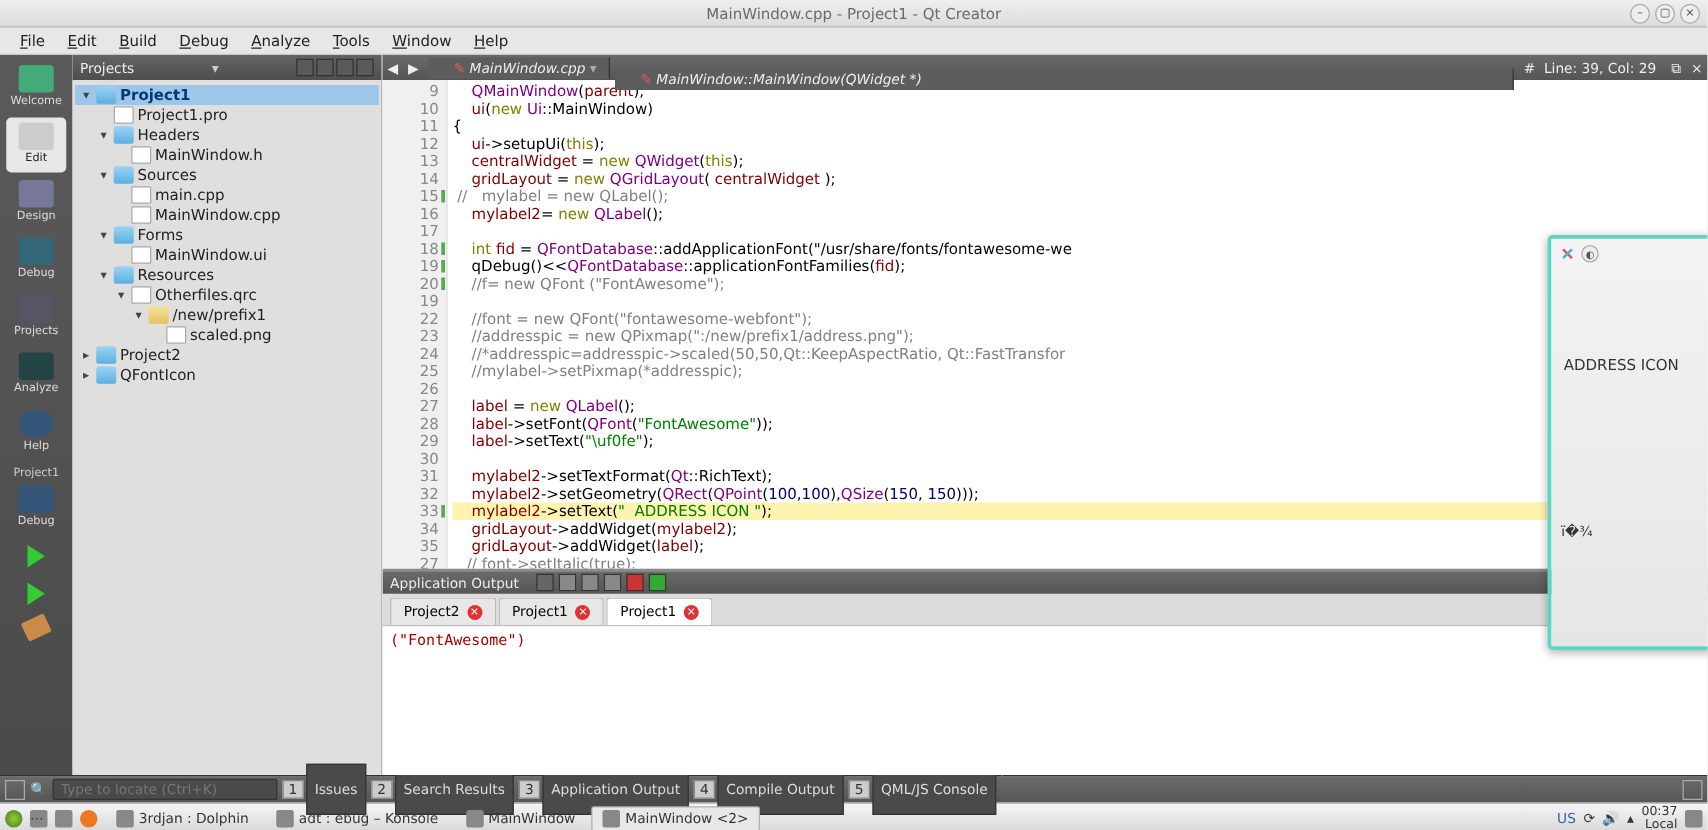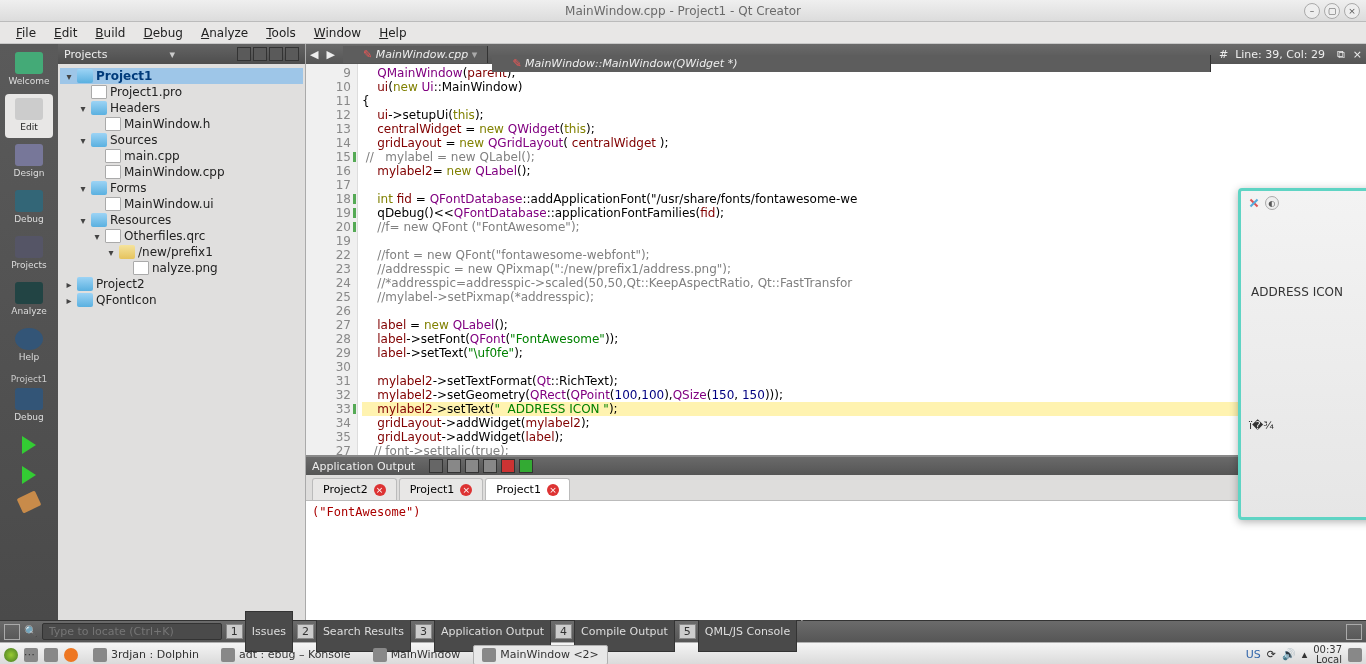--- a/index.html
+++ b/index.html
@@ -223,21 +223,21 @@
           <span>Otherfiles.qrc</span>
         </div>
         <div class="node i3">
           <span class="tw">▾</span>
           <span class="folderico y"></span>
           <span>/new/prefix1</span>
         </div>
         <div class="node i4">
           <span class="tw"> </span>
           <span class="fileico"></span>
-          <span>nalyze.png</span>
+          <span>scaled.png</span>
         </div>
         <div class="node i0">
           <span class="tw">▸</span>
           <span class="folderico"></span>
           <span>Project2</span>
         </div>
         <div class="node i0">
           <span class="tw">▸</span>
           <span class="folderico"></span>
           <span>QFontIcon</span>

